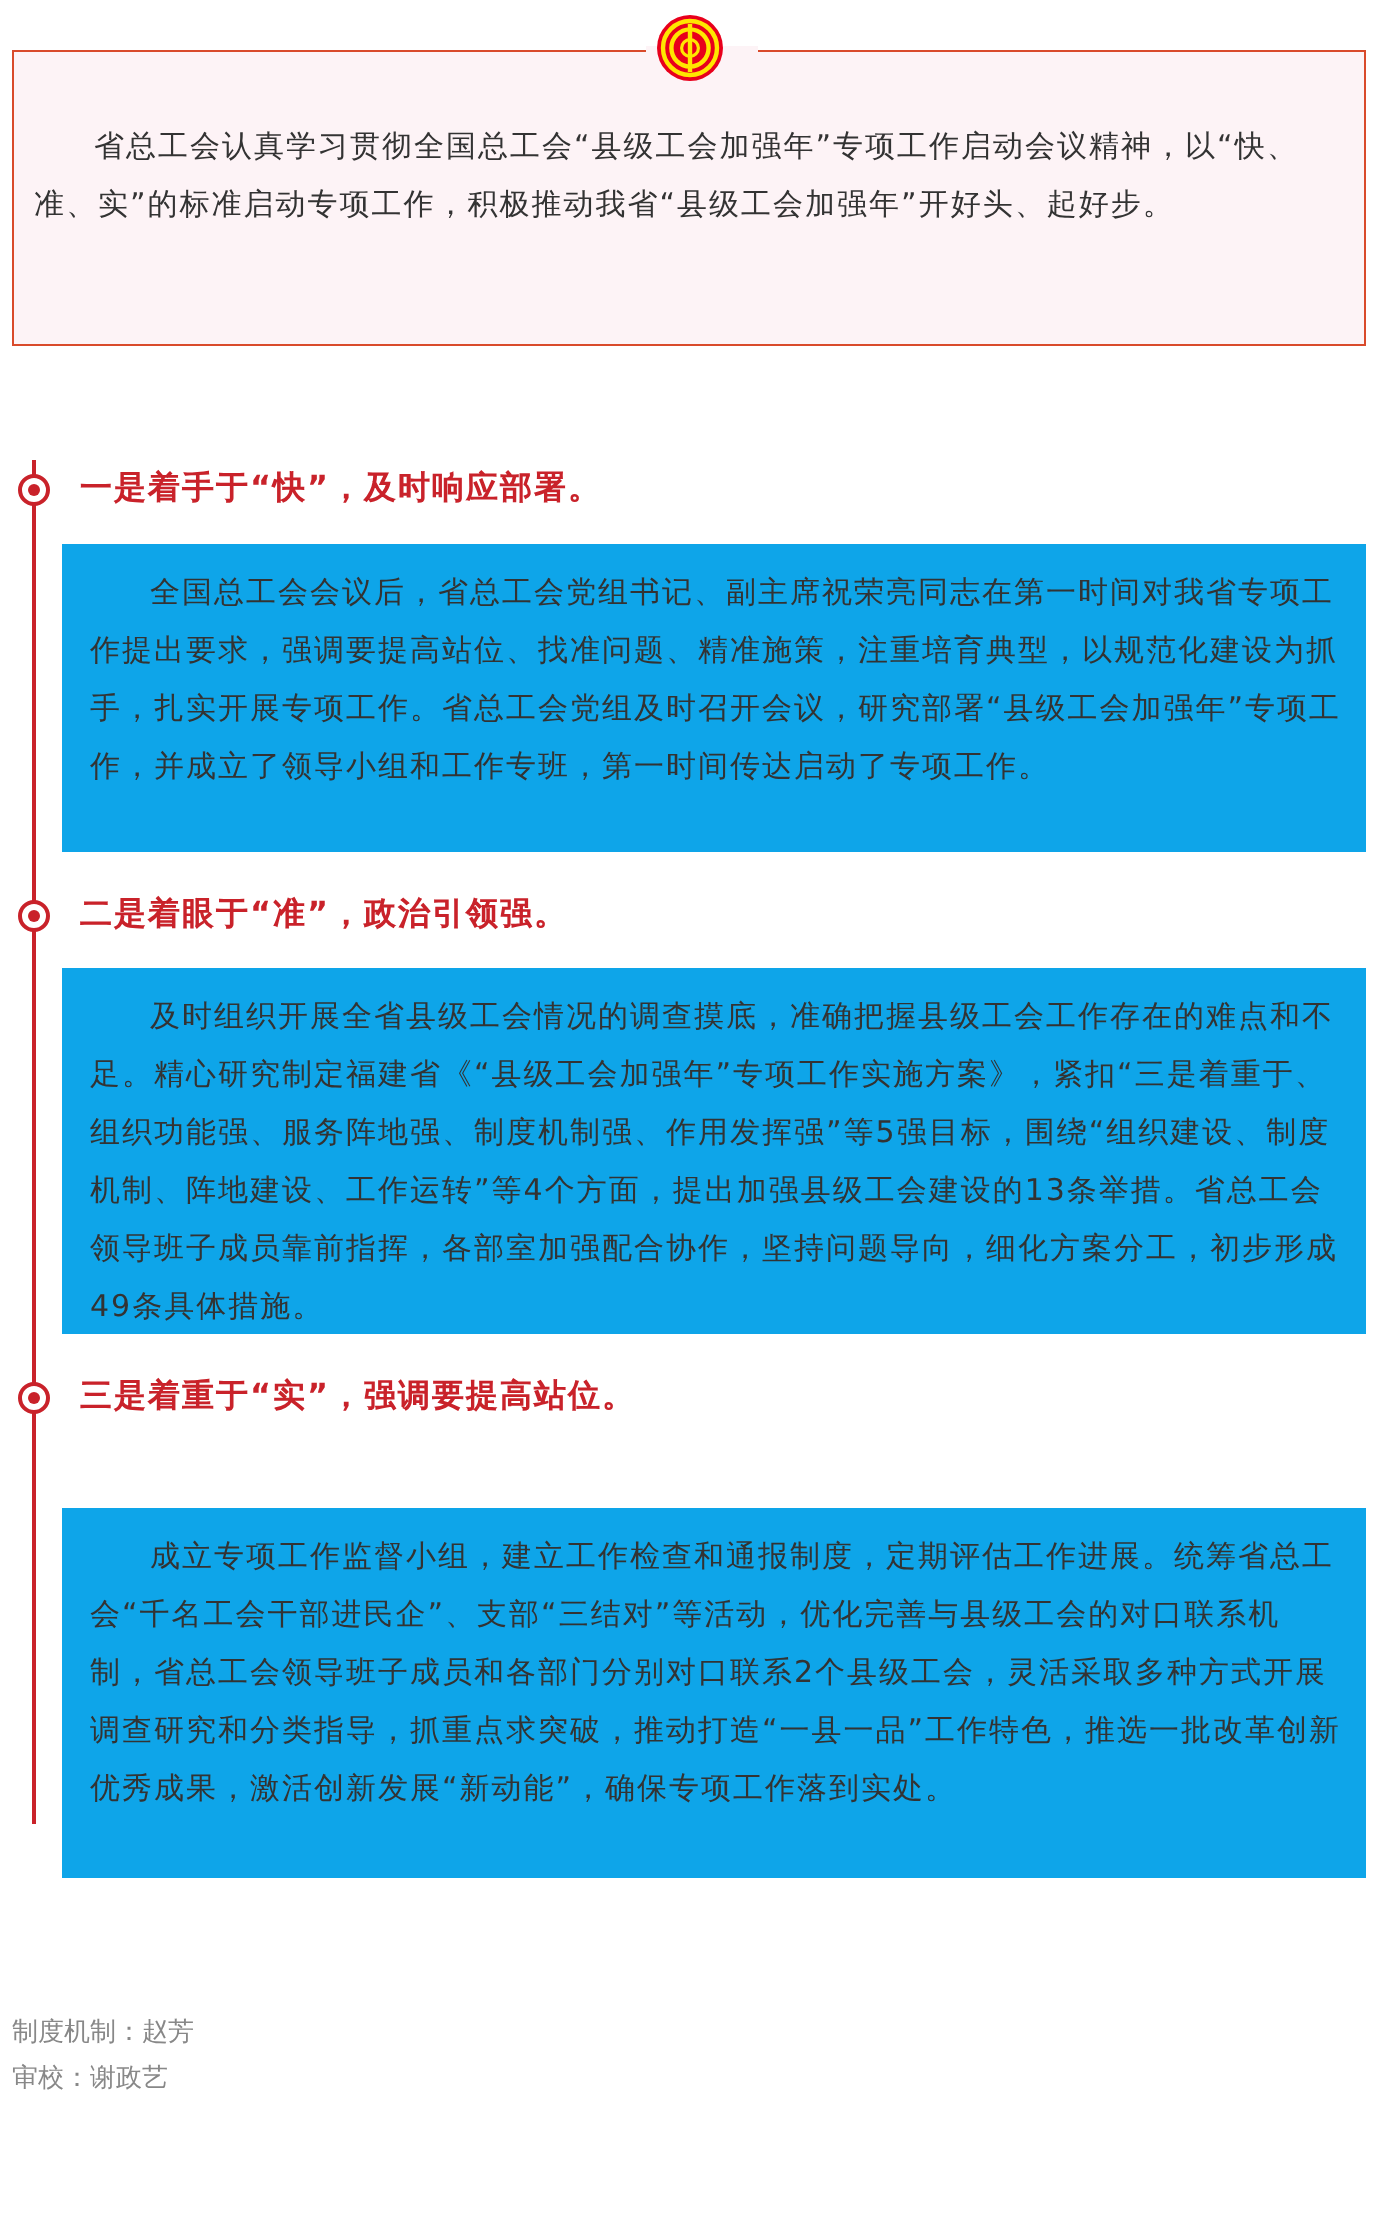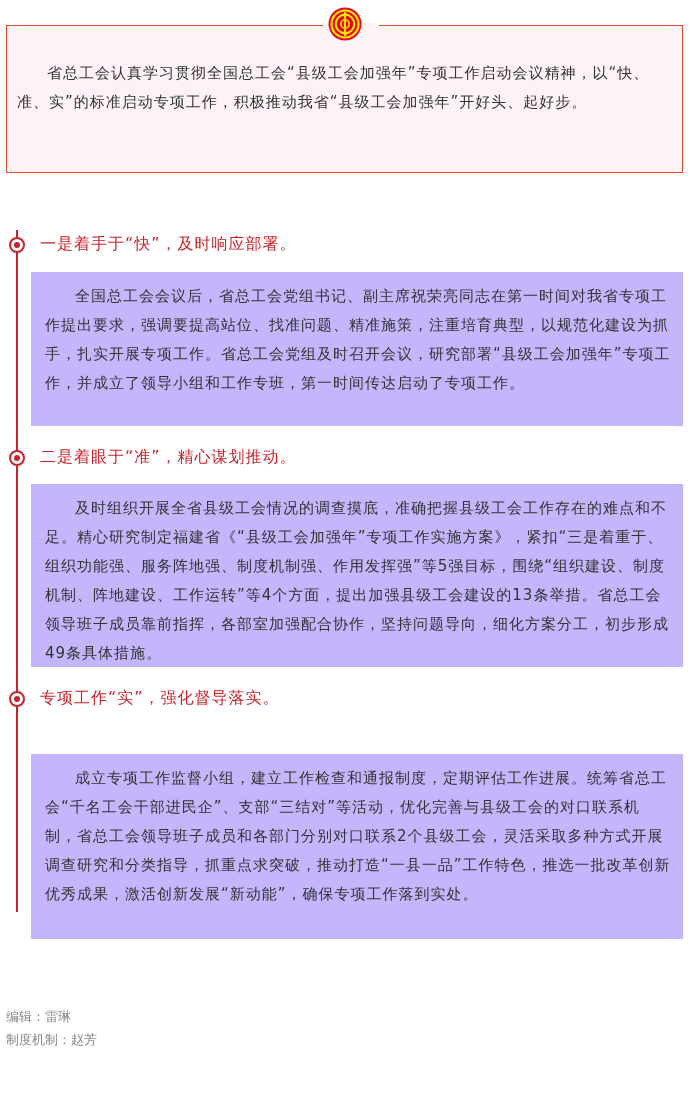--- a/index.html
+++ b/index.html
@@ -6,22 +6,22 @@
   body{width:690px;height:1116px;position:relative;overflow:hidden;font-family:"DejaVu Sans","Liberation Sans",sans-serif;color:#333333;}
   .intro-wrap{position:absolute;left:6px;top:25px;width:677px;height:148px;}
   .intro-box{position:absolute;left:0;top:0;width:675px;height:146px;border:1px solid #d94a2b;background:#fdf3f6;box-sizing:content-box;}
   .intro-text{position:absolute;left:10px;top:33px;width:656px;font-size:15px;line-height:29px;letter-spacing:1px;text-indent:30px;color:#333;}
   .logo-gap{position:absolute;left:317px;top:-2px;width:56px;height:6px;background:#fdf3f6;}
   .logo{position:absolute;left:328px;top:7px;width:34px;height:34px;}
   .timeline-line{position:absolute;left:16px;top:230px;width:2px;height:682px;background:#c9222a;}
   .section{position:absolute;left:0;width:690px;}
   .dot{position:absolute;left:9px;width:16px;height:16px;border-radius:50%;background:#fff;border:2px solid #c9222a;box-sizing:border-box;}
   .dot::after{content:"";position:absolute;left:3px;top:3px;width:6px;height:6px;border-radius:50%;background:#c9222a;}
-  .sec-title{position:absolute;left:40px;font-size:16px;font-weight:normal;color:#c9222a;letter-spacing:1px;white-space:nowrap;}
-  .sec-body{position:absolute;left:31px;width:652px;background:#c4b5fd;box-sizing:border-box;padding:10px 12px 10px 14px;font-size:15px;line-height:29px;letter-spacing:1px;text-indent:30px;color:#333;}
+  .sec-title{position:absolute;left:40px;font-size:16px;font-weight:bold;color:#c9222a;letter-spacing:1px;white-space:nowrap;}
+  .sec-body{position:absolute;left:31px;width:652px;background:#0ea5e9;box-sizing:border-box;padding:10px 12px 10px 14px;font-size:15px;line-height:29px;letter-spacing:1px;text-indent:30px;color:#333;}
   .credits{position:absolute;left:6px;top:1006px;font-size:13px;line-height:22.5px;color:#888888;}
   .credits div{white-space:nowrap;}
 </style>
 </head>
 <body>
 
 <div class="intro-wrap">
   <div class="intro-box">
     <div class="intro-text">省总工会认真学习贯彻全国总工会“县级工会加强年”专项工作启动会议精神，以“快、准、实”的标准启动专项工作，积极推动我省“县级工会加强年”开好头、起好步。</div>
   </div>
@@ -38,26 +38,26 @@
 <div class="timeline-line"></div>
 
 <div class="section" style="top:0">
   <div class="dot" style="top:237px"></div>
   <div class="sec-title" style="top:234px">一是着手于“快”，及时响应部署。</div>
   <div class="sec-body" style="top:272px;height:154px">全国总工会会议后，省总工会党组书记、副主席祝荣亮同志在第一时间对我省专项工作提出要求，强调要提高站位、找准问题、精准施策，注重培育典型，以规范化建设为抓手，扎实开展专项工作。省总工会党组及时召开会议，研究部署“县级工会加强年”专项工作，并成立了领导小组和工作专班，第一时间传达启动了专项工作。</div>
 </div>
 
 <div class="section" style="top:0">
   <div class="dot" style="top:450px"></div>
-  <div class="sec-title" style="top:447px">二是着眼于“准”，精心谋划推动。</div>
+  <div class="sec-title" style="top:447px">二是着眼于“准”，政治引领强。</div>
   <div class="sec-body" style="top:484px;height:183px">及时组织开展全省县级工会情况的调查摸底，准确把握县级工会工作存在的难点和不足。精心研究制定福建省《“县级工会加强年”专项工作实施方案》，紧扣“三是着重于、组织功能强、服务阵地强、制度机制强、作用发挥强”等5强目标，围绕“组织建设、制度机制、阵地建设、工作运转”等4个方面，提出加强县级工会建设的13条举措。省总工会领导班子成员靠前指挥，各部室加强配合协作，坚持问题导向，细化方案分工，初步形成49条具体措施。</div>
 </div>
 
 <div class="section" style="top:0">
   <div class="dot" style="top:691px"></div>
-  <div class="sec-title" style="top:688px">专项工作“实”，强化督导落实。</div>
+  <div class="sec-title" style="top:688px">三是着重于“实”，强调要提高站位。</div>
   <div class="sec-body" style="top:754px;height:185px">成立专项工作监督小组，建立工作检查和通报制度，定期评估工作进展。统筹省总工会“千名工会干部进民企”、支部“三结对”等活动，优化完善与县级工会的对口联系机制，省总工会领导班子成员和各部门分别对口联系2个县级工会，灵活采取多种方式开展调查研究和分类指导，抓重点求突破，推动打造“一县一品”工作特色，推选一批改革创新优秀成果，激活创新发展“新动能”，确保专项工作落到实处。</div>
 </div>
 
 <div class="credits">
-  <div>编辑：雷琳</div>
   <div>制度机制：赵芳</div>
+  <div>审校：谢政艺</div>
 </div>
 
 </body></html>

